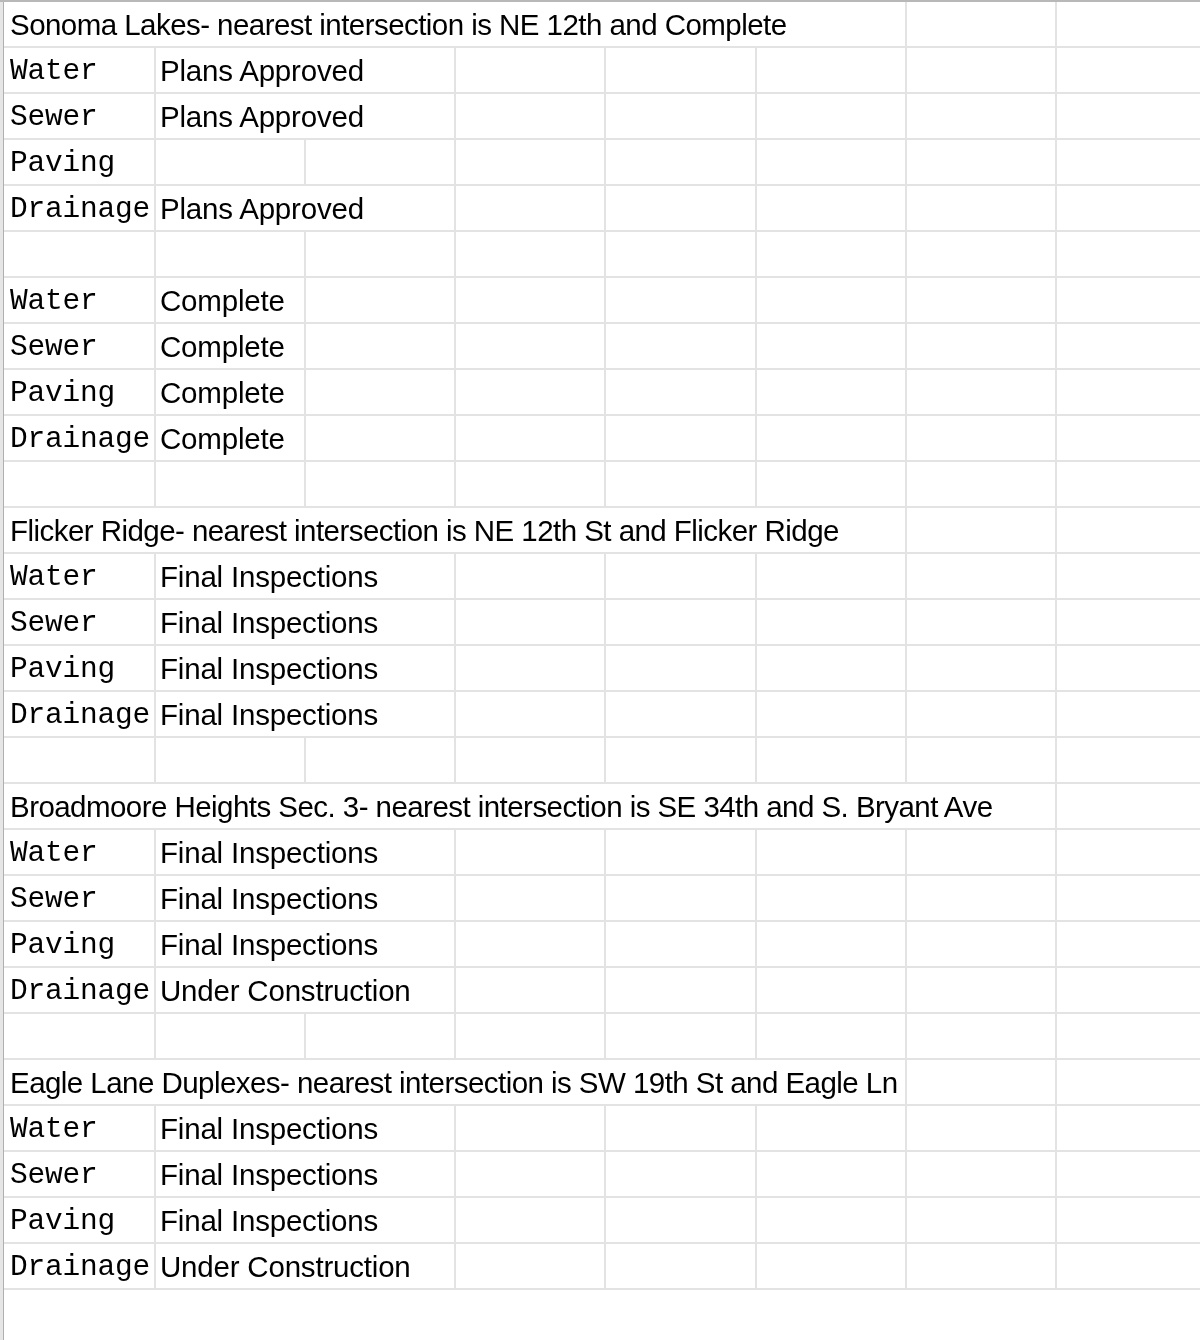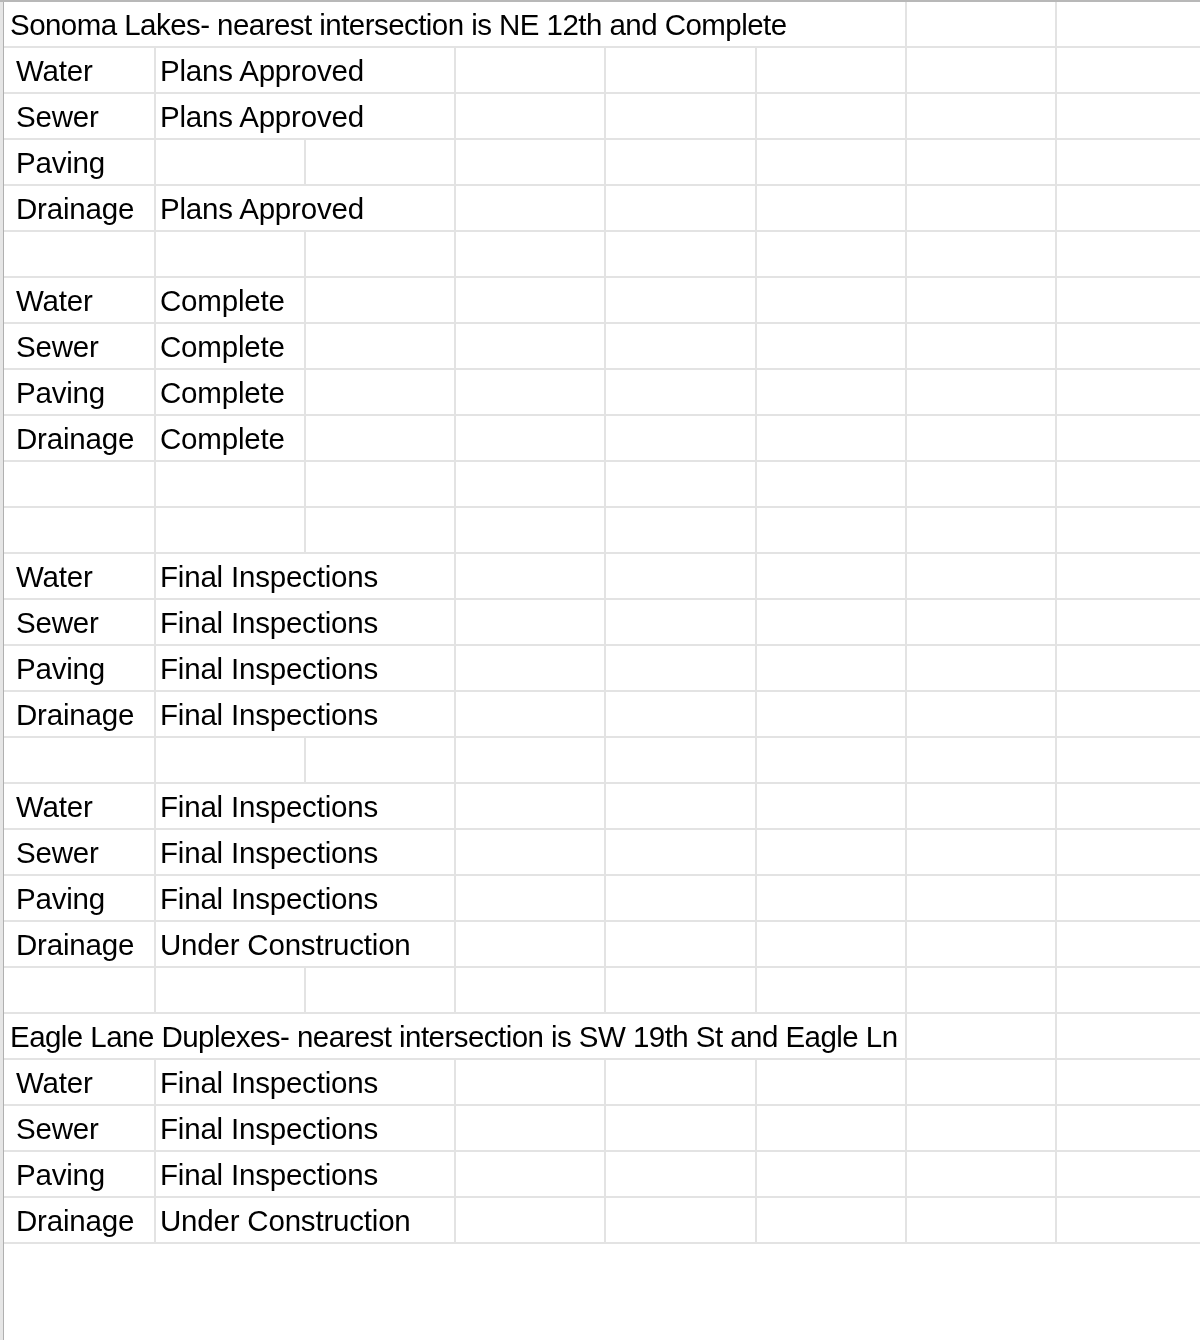--- a/index.html
+++ b/index.html
@@ -59,21 +59,22 @@
       height: 44px;
       line-height: 46px;
       font-size: 29.5px;
       white-space: nowrap;
       background: #ffffff;
       padding-right: 2px;
       letter-spacing: -0.2px;
       z-index: 2;
     }
     .label-text {
-      left: 12px;
+      left: 6px;
+      font-family: Liberation Mono, monospace;
     }
     .status-text {
       left: 156px;
     }
     .header-text {
       left: 6px;
       letter-spacing: -0.55px;
     }
   </style>
 </head>
@@ -200,20 +201,21 @@
         <div></div>
       </div>
       <div class="row">
         <div class="vline" style="left: 150px;"></div>
         <div class="vline" style="left: 300px;"></div>
         <div class="vline" style="left: 450px;"></div>
         <div class="vline" style="left: 600px;"></div>
         <div class="vline" style="left: 751px;"></div>
         <div class="vline" style="left: 901px;"></div>
         <div class="vline" style="left: 1051px;"></div>
+        <div class="cell-text header-text">Flicker Ridge- nearest intersection is NE 12th St and Flicker Ridge</div>
       </div>
       <div class="row">
         <div class="vline" style="left: 150px;"></div>
         <div class="vline" style="left: 300px;"></div>
         <div class="vline" style="left: 450px;"></div>
         <div class="vline" style="left: 600px;"></div>
         <div class="vline" style="left: 751px;"></div>
         <div class="vline" style="left: 901px;"></div>
         <div class="vline" style="left: 1051px;"></div>
         <div class="cell-text label-text">Water</div>
@@ -254,20 +256,30 @@
       </div>
       <div class="row">
         <div class="vline" style="left: 150px;"></div>
         <div class="vline" style="left: 300px;"></div>
         <div class="vline" style="left: 450px;"></div>
         <div class="vline" style="left: 600px;"></div>
         <div class="vline" style="left: 751px;"></div>
         <div class="vline" style="left: 901px;"></div>
         <div class="vline" style="left: 1051px;"></div>
         <div></div>
+      </div>
+      <div class="row">
+        <div class="vline" style="left: 150px;"></div>
+        <div class="vline" style="left: 300px;"></div>
+        <div class="vline" style="left: 450px;"></div>
+        <div class="vline" style="left: 600px;"></div>
+        <div class="vline" style="left: 751px;"></div>
+        <div class="vline" style="left: 901px;"></div>
+        <div class="vline" style="left: 1051px;"></div>
+        <div class="cell-text header-text">Broadmoore Heights Sec. 3- nearest intersection is SE 34th and S. Bryant Ave</div>
       </div>
       <div class="row">
         <div class="vline" style="left: 150px;"></div>
         <div class="vline" style="left: 300px;"></div>
         <div class="vline" style="left: 450px;"></div>
         <div class="vline" style="left: 600px;"></div>
         <div class="vline" style="left: 751px;"></div>
         <div class="vline" style="left: 901px;"></div>
         <div class="vline" style="left: 1051px;"></div>
         <div class="cell-text label-text">Water</div>

